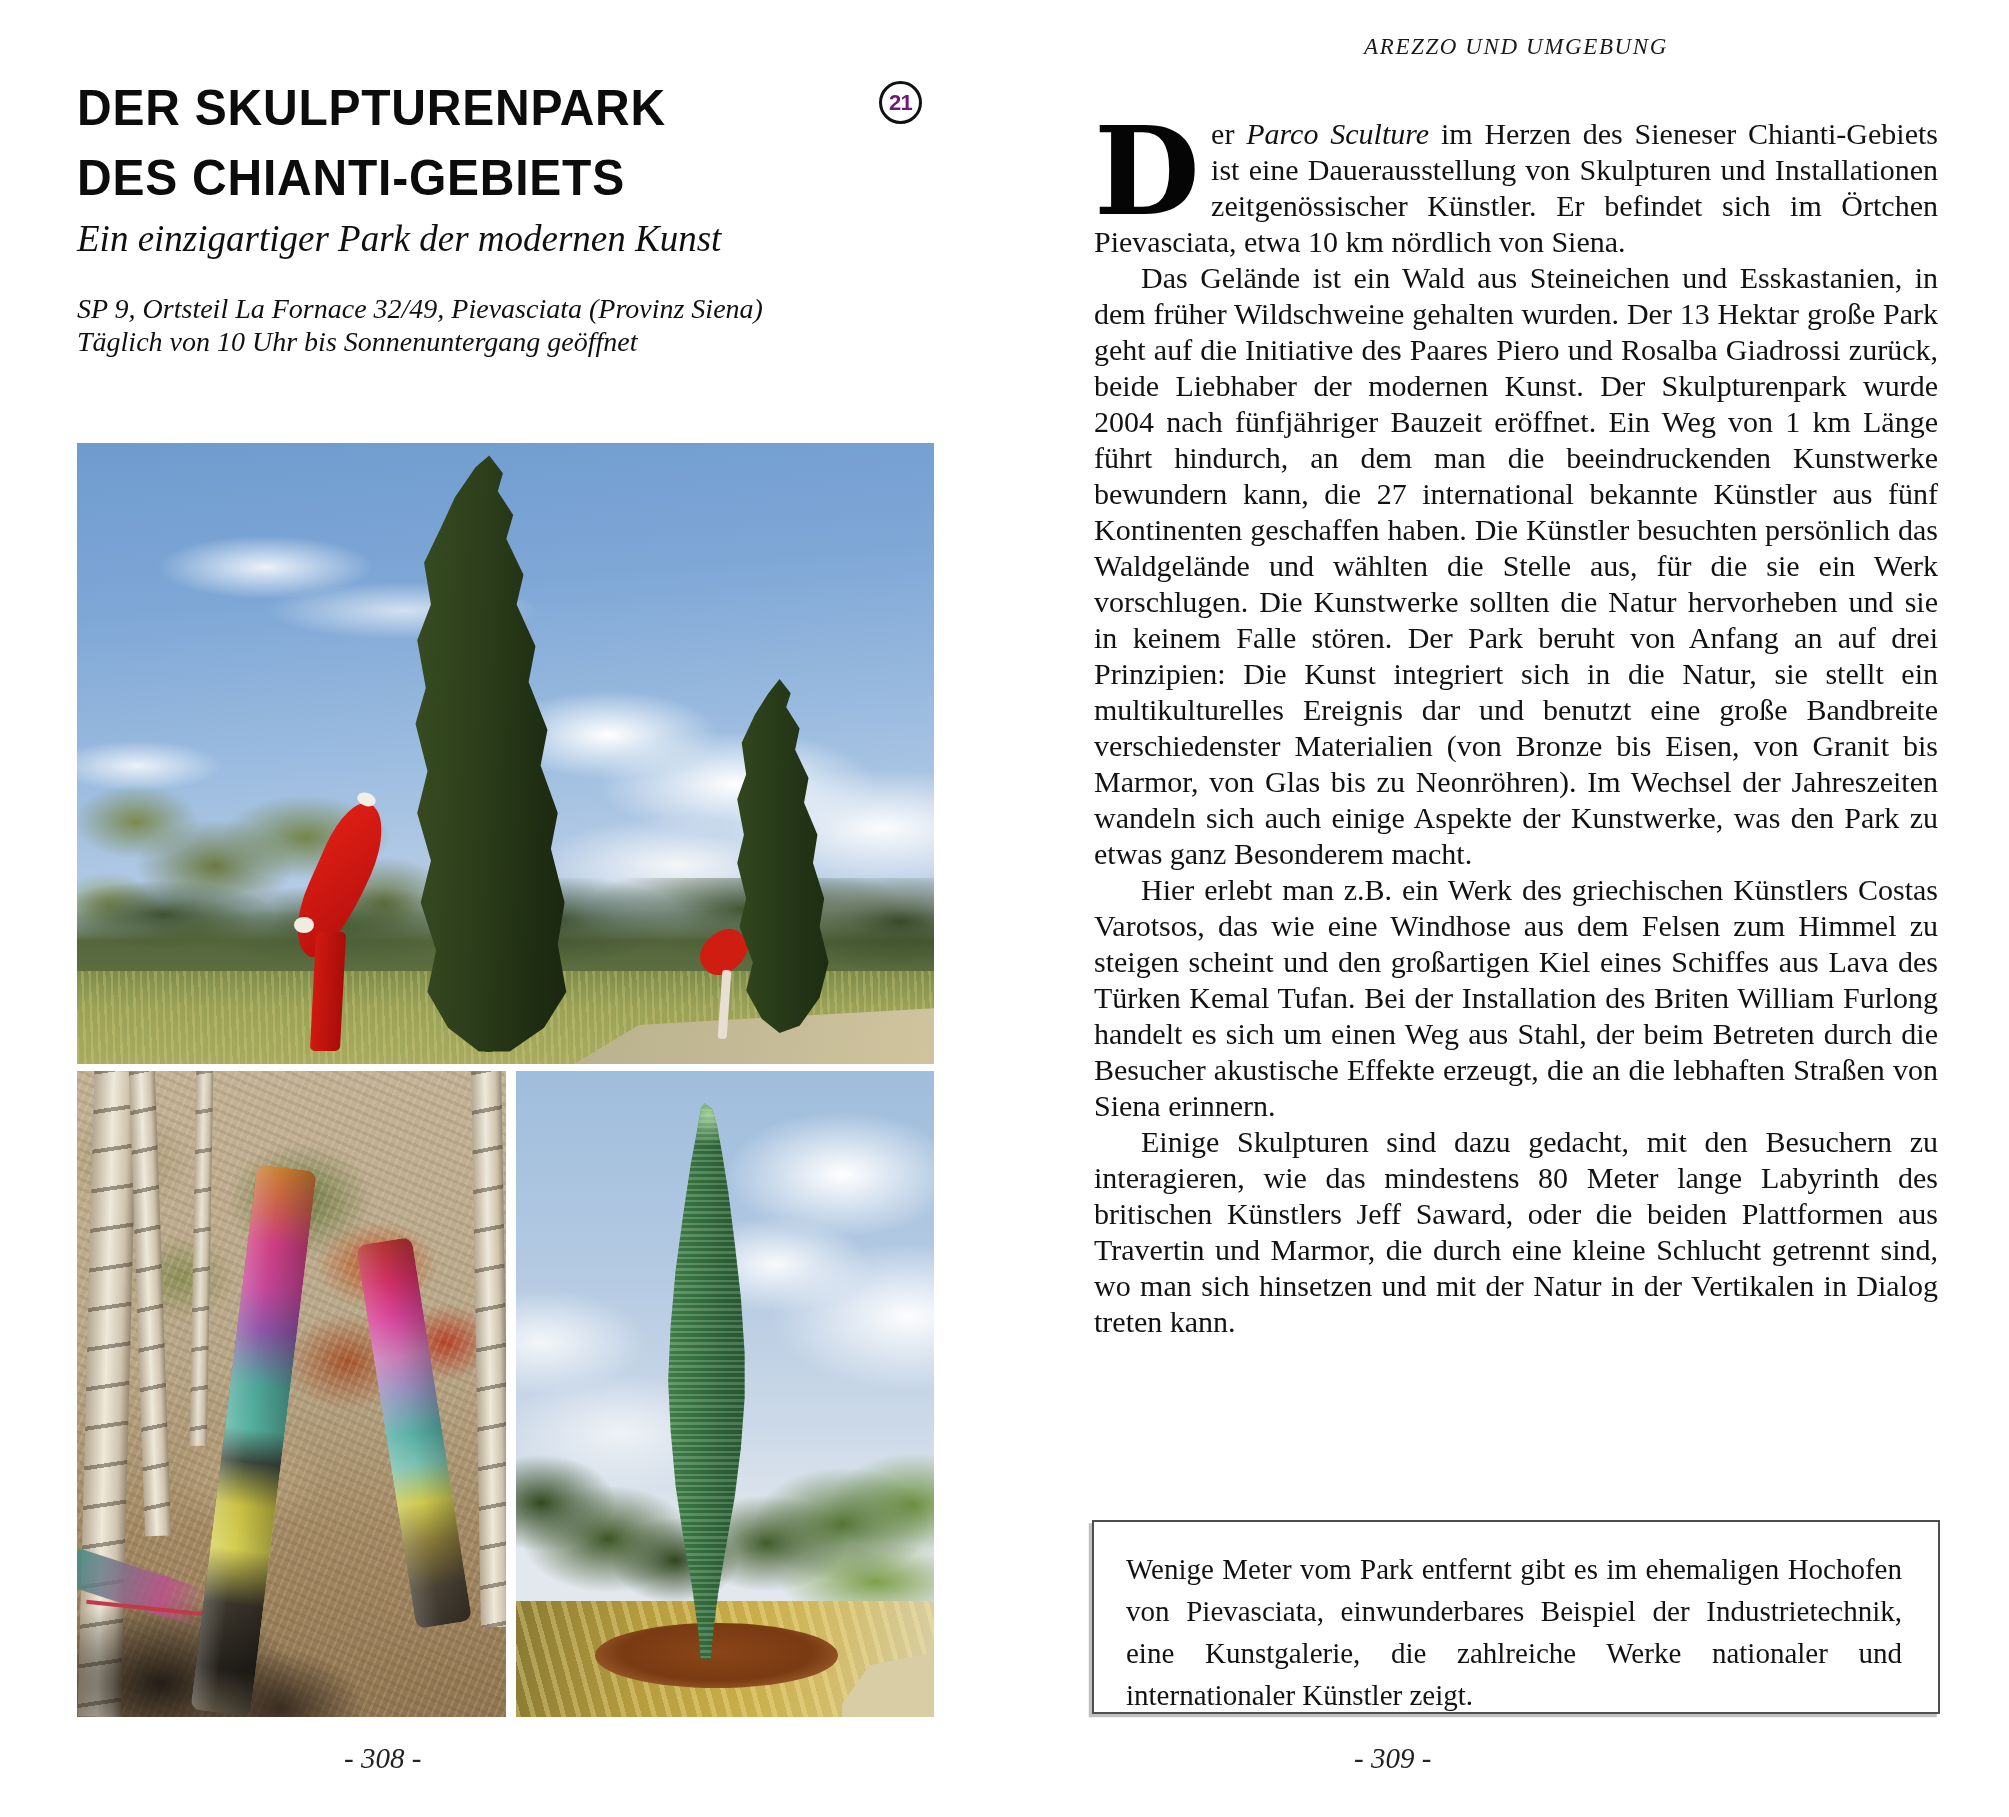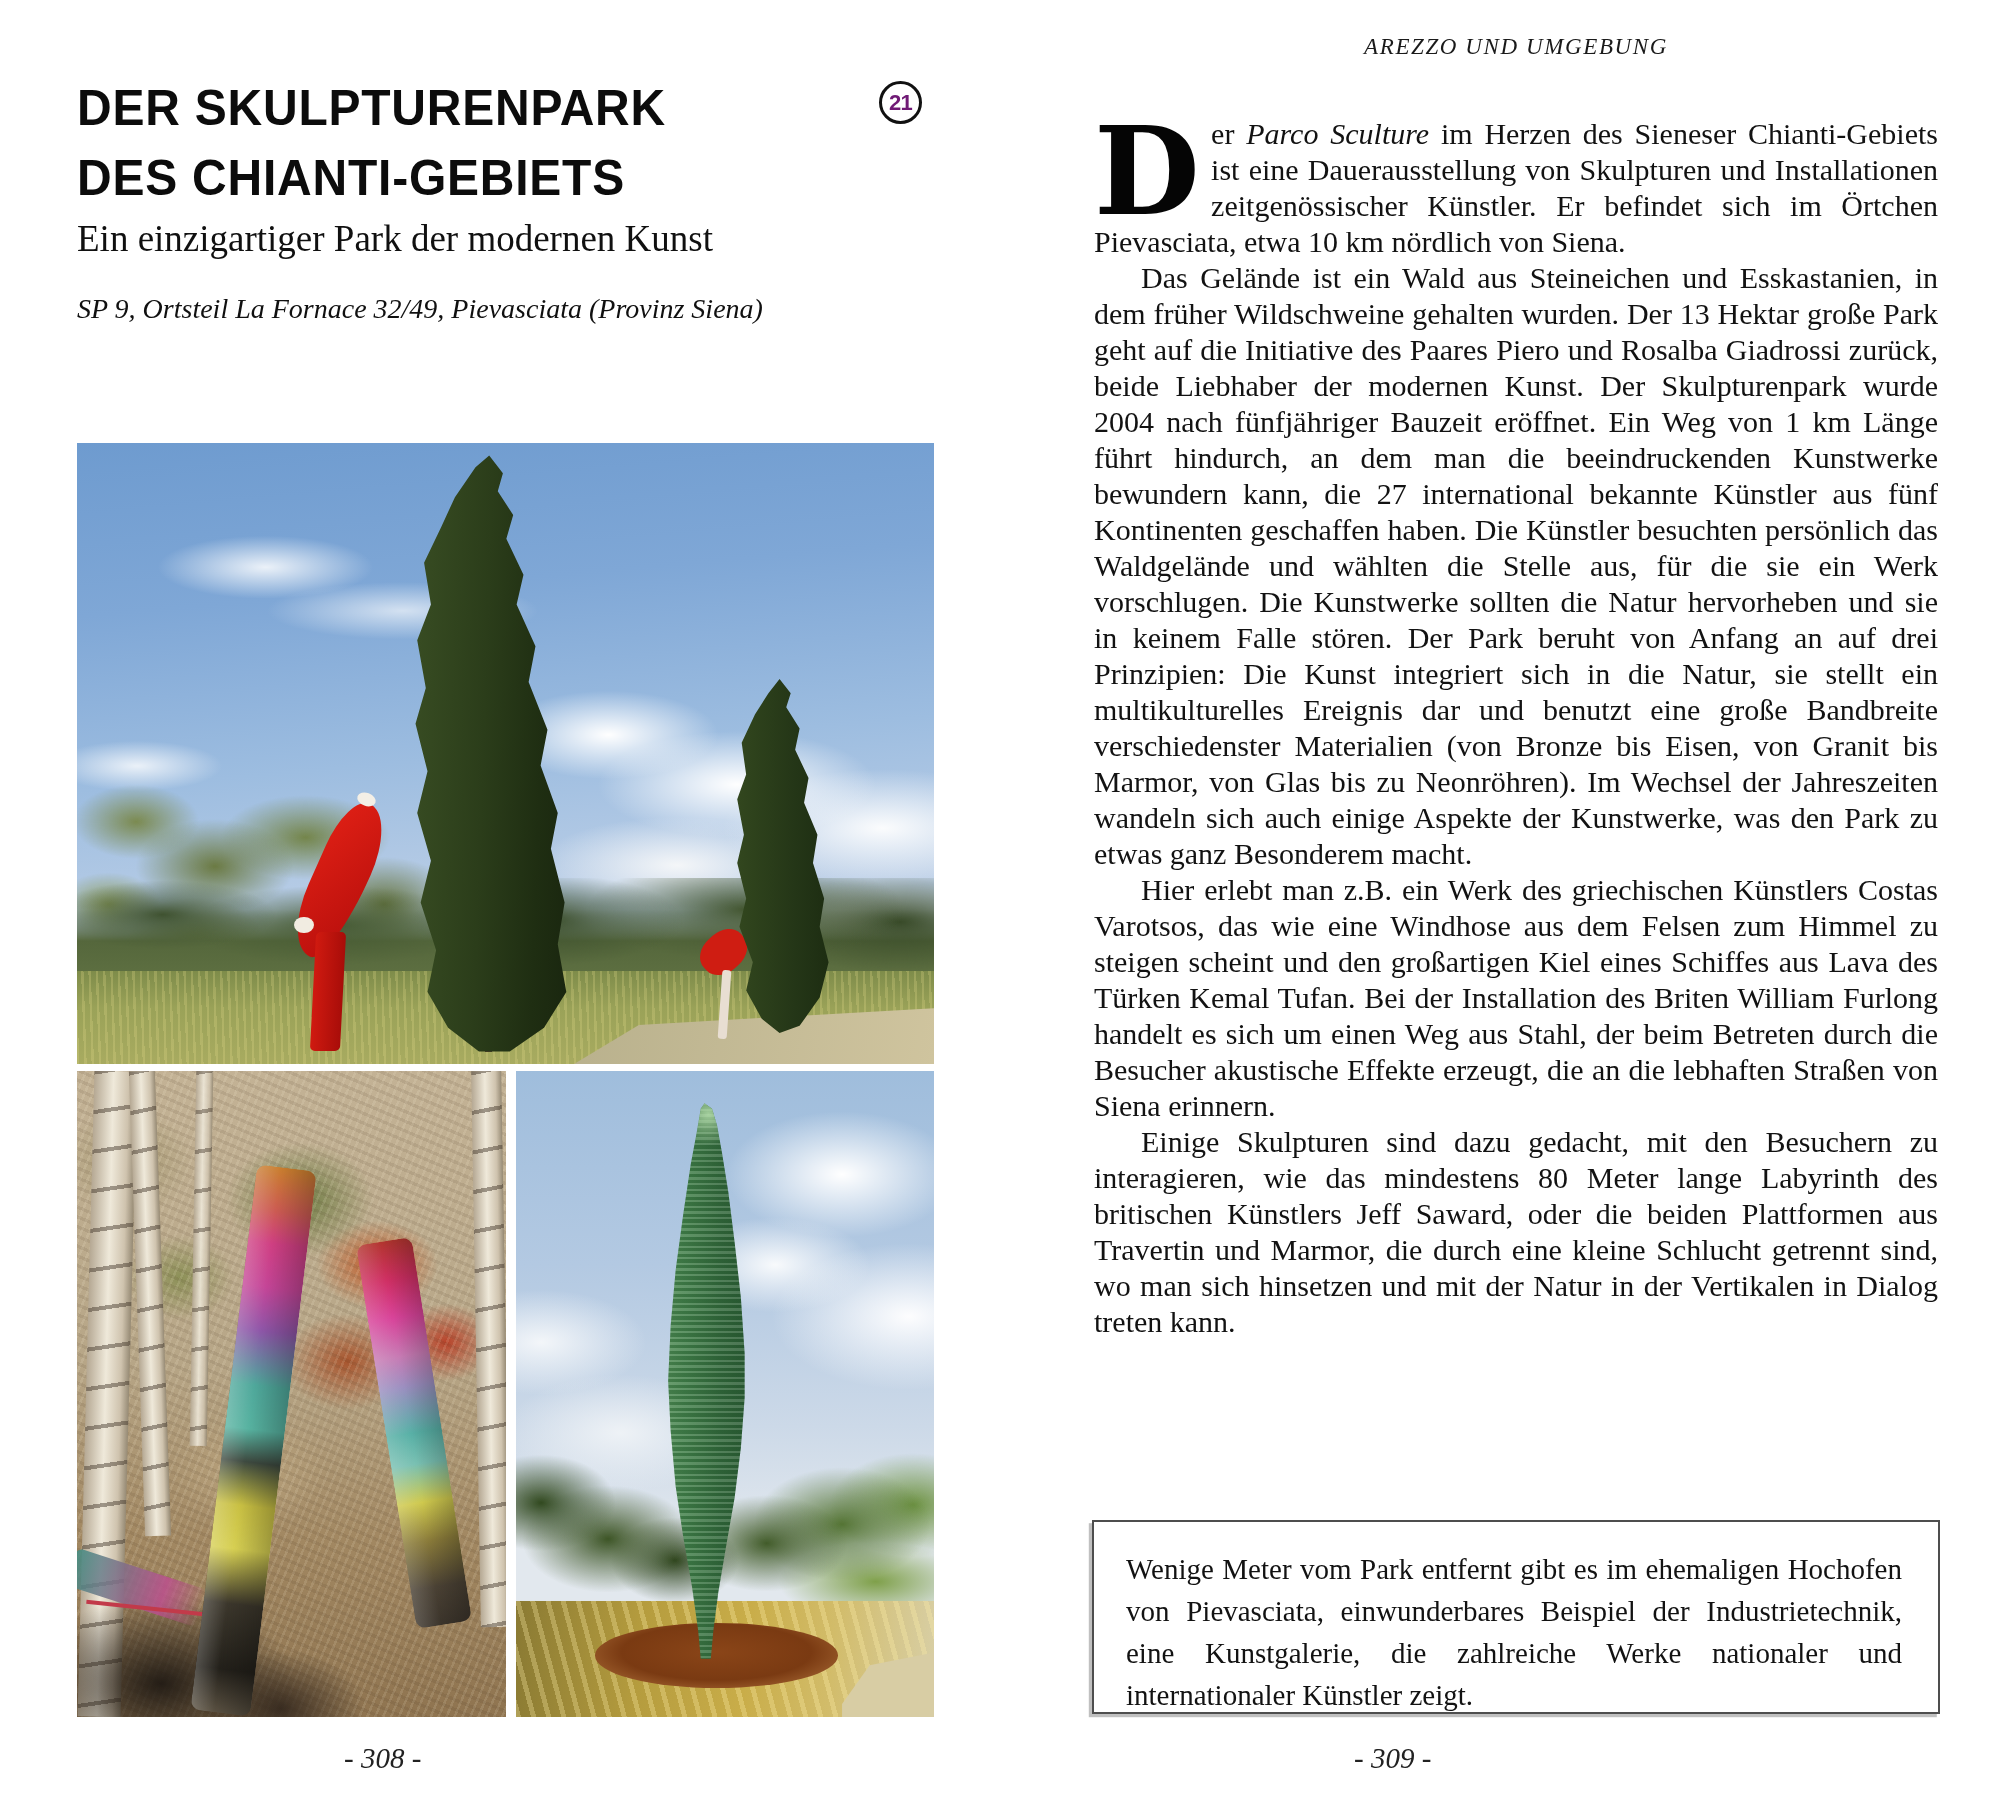--- a/index.html
+++ b/index.html
@@ -9,21 +9,21 @@
   
   .title-line{position:absolute;left:77px;font-family:"Liberation Sans", sans-serif;
               font-weight:700;font-size:50px;letter-spacing:0.8px;color:#0c0c0c;white-space:nowrap;
               transform:scaleX(.96);transform-origin:left top;}
   .title-1{top:79px;}
   .title-2{top:149px;}
   .badge{position:absolute;left:879px;top:81px;width:37px;height:37px;border:3.2px solid #111;
          border-radius:50%;display:flex;align-items:center;justify-content:center;
          font-family:"Liberation Sans", sans-serif;font-weight:700;font-size:22px;color:#701a75;
          letter-spacing:-0.8px;}
-  .subtitle{position:absolute;left:77px;top:217px;font-size:37px;color:#101010;white-space:nowrap;}
+  .subtitle{position:absolute;left:77px;top:217px;font-style:italic;font-size:37px;color:#101010;white-space:nowrap;}
   .address{position:absolute;left:77px;top:292px;font-style:italic;font-size:28px;line-height:33px;color:#101010;}
 
   .pagenum{position:absolute;width:324px;text-align:left;top:1742px;font-style:italic;font-size:29px;color:#222;}
   .pagenum-left{left:344px;}
   .pagenum-right{left:1354px;}
 
   
   .photo{position:absolute;overflow:hidden;}
   .layer{position:absolute;}
 
@@ -158,20 +158,21 @@
 <div class="canvas">
 
   <div>
     <div class="title-line title-1">DER SKULPTURENPARK</div>
     <div class="title-line title-2">DES CHIANTI-GEBIETS</div>
     <div class="badge">21</div>
     <div class="subtitle">Ein einzigartiger Park der modernen Kunst</div>
 
     <div class="address">
       <div>SP 9, Ortsteil La Fornace 32/49, Pievasciata (Provinz Siena)</div>
+      <div>Täglich von 10 Uhr bis Sonnenuntergang geöffnet</div>
     </div>
 
     <div class="photo photo-1">
       <div class="layer p1-clouds"></div>
       <div class="layer p1-olives"></div>
       <div class="layer p1-treeline"></div>
       <div class="layer p1-grass"></div>
       <div class="layer p1-path"></div>
       <div class="layer p1-figure">
         <div class="layer p1-fig-torso"></div>

